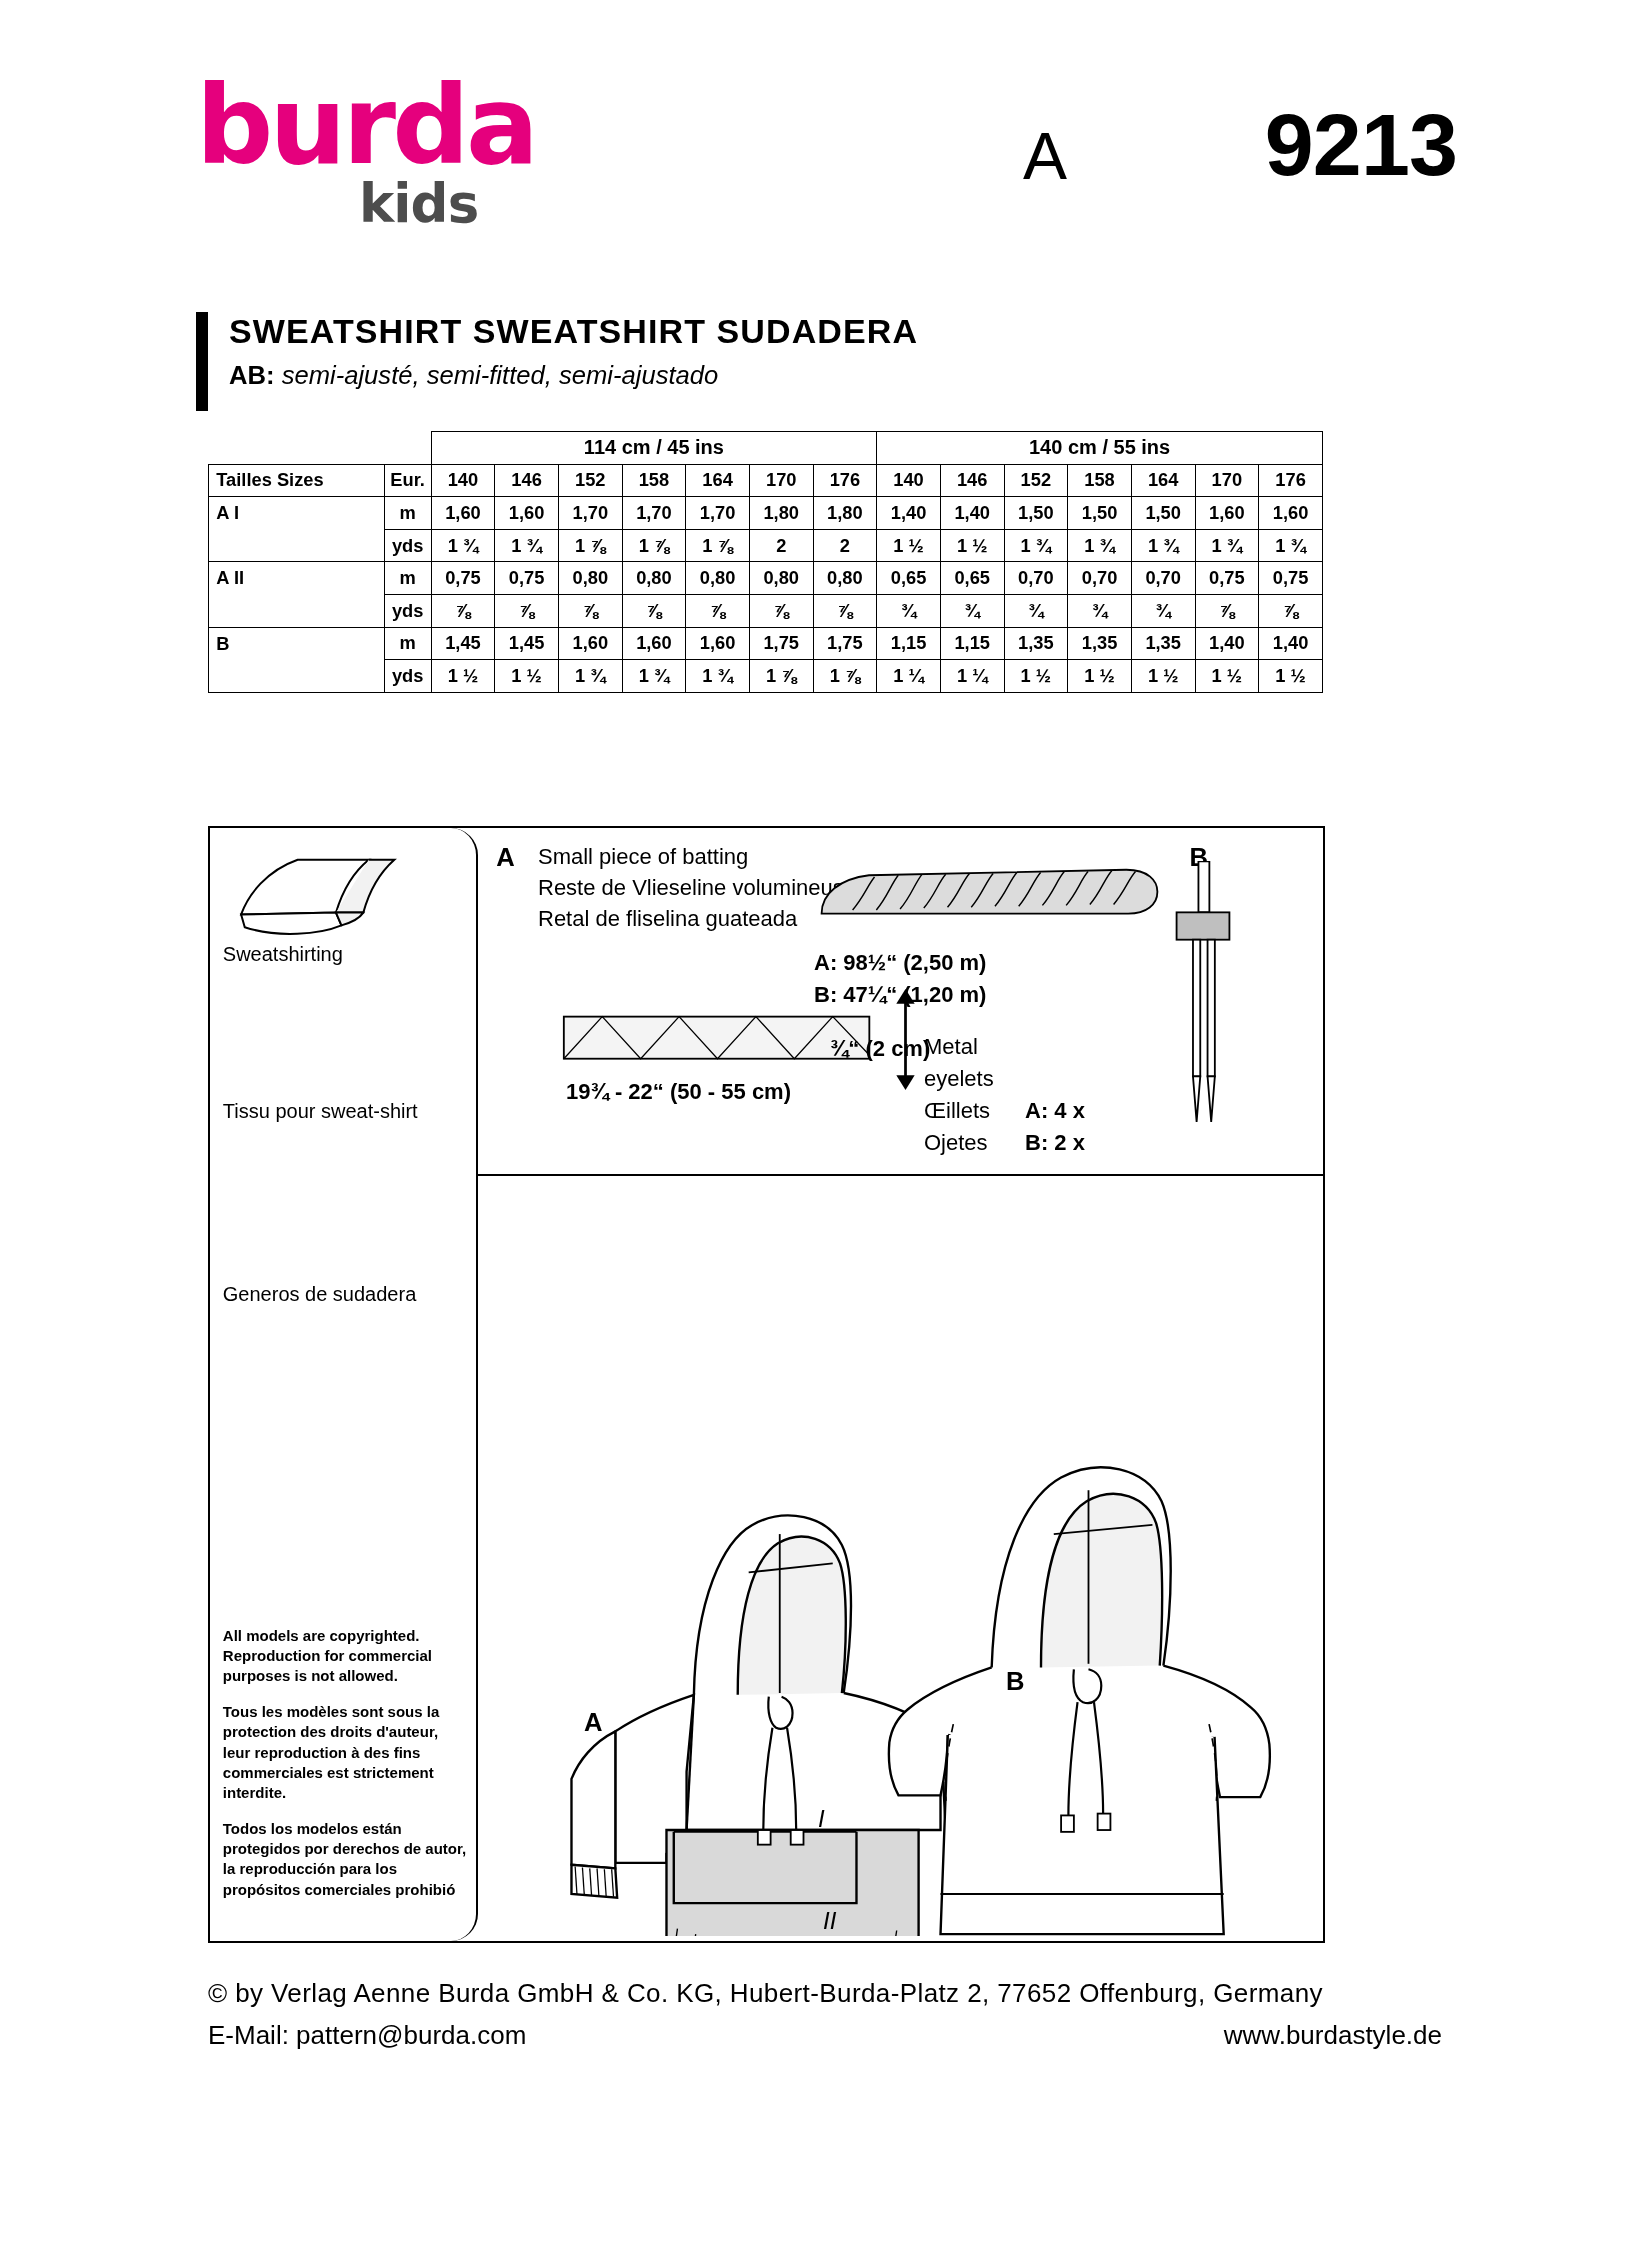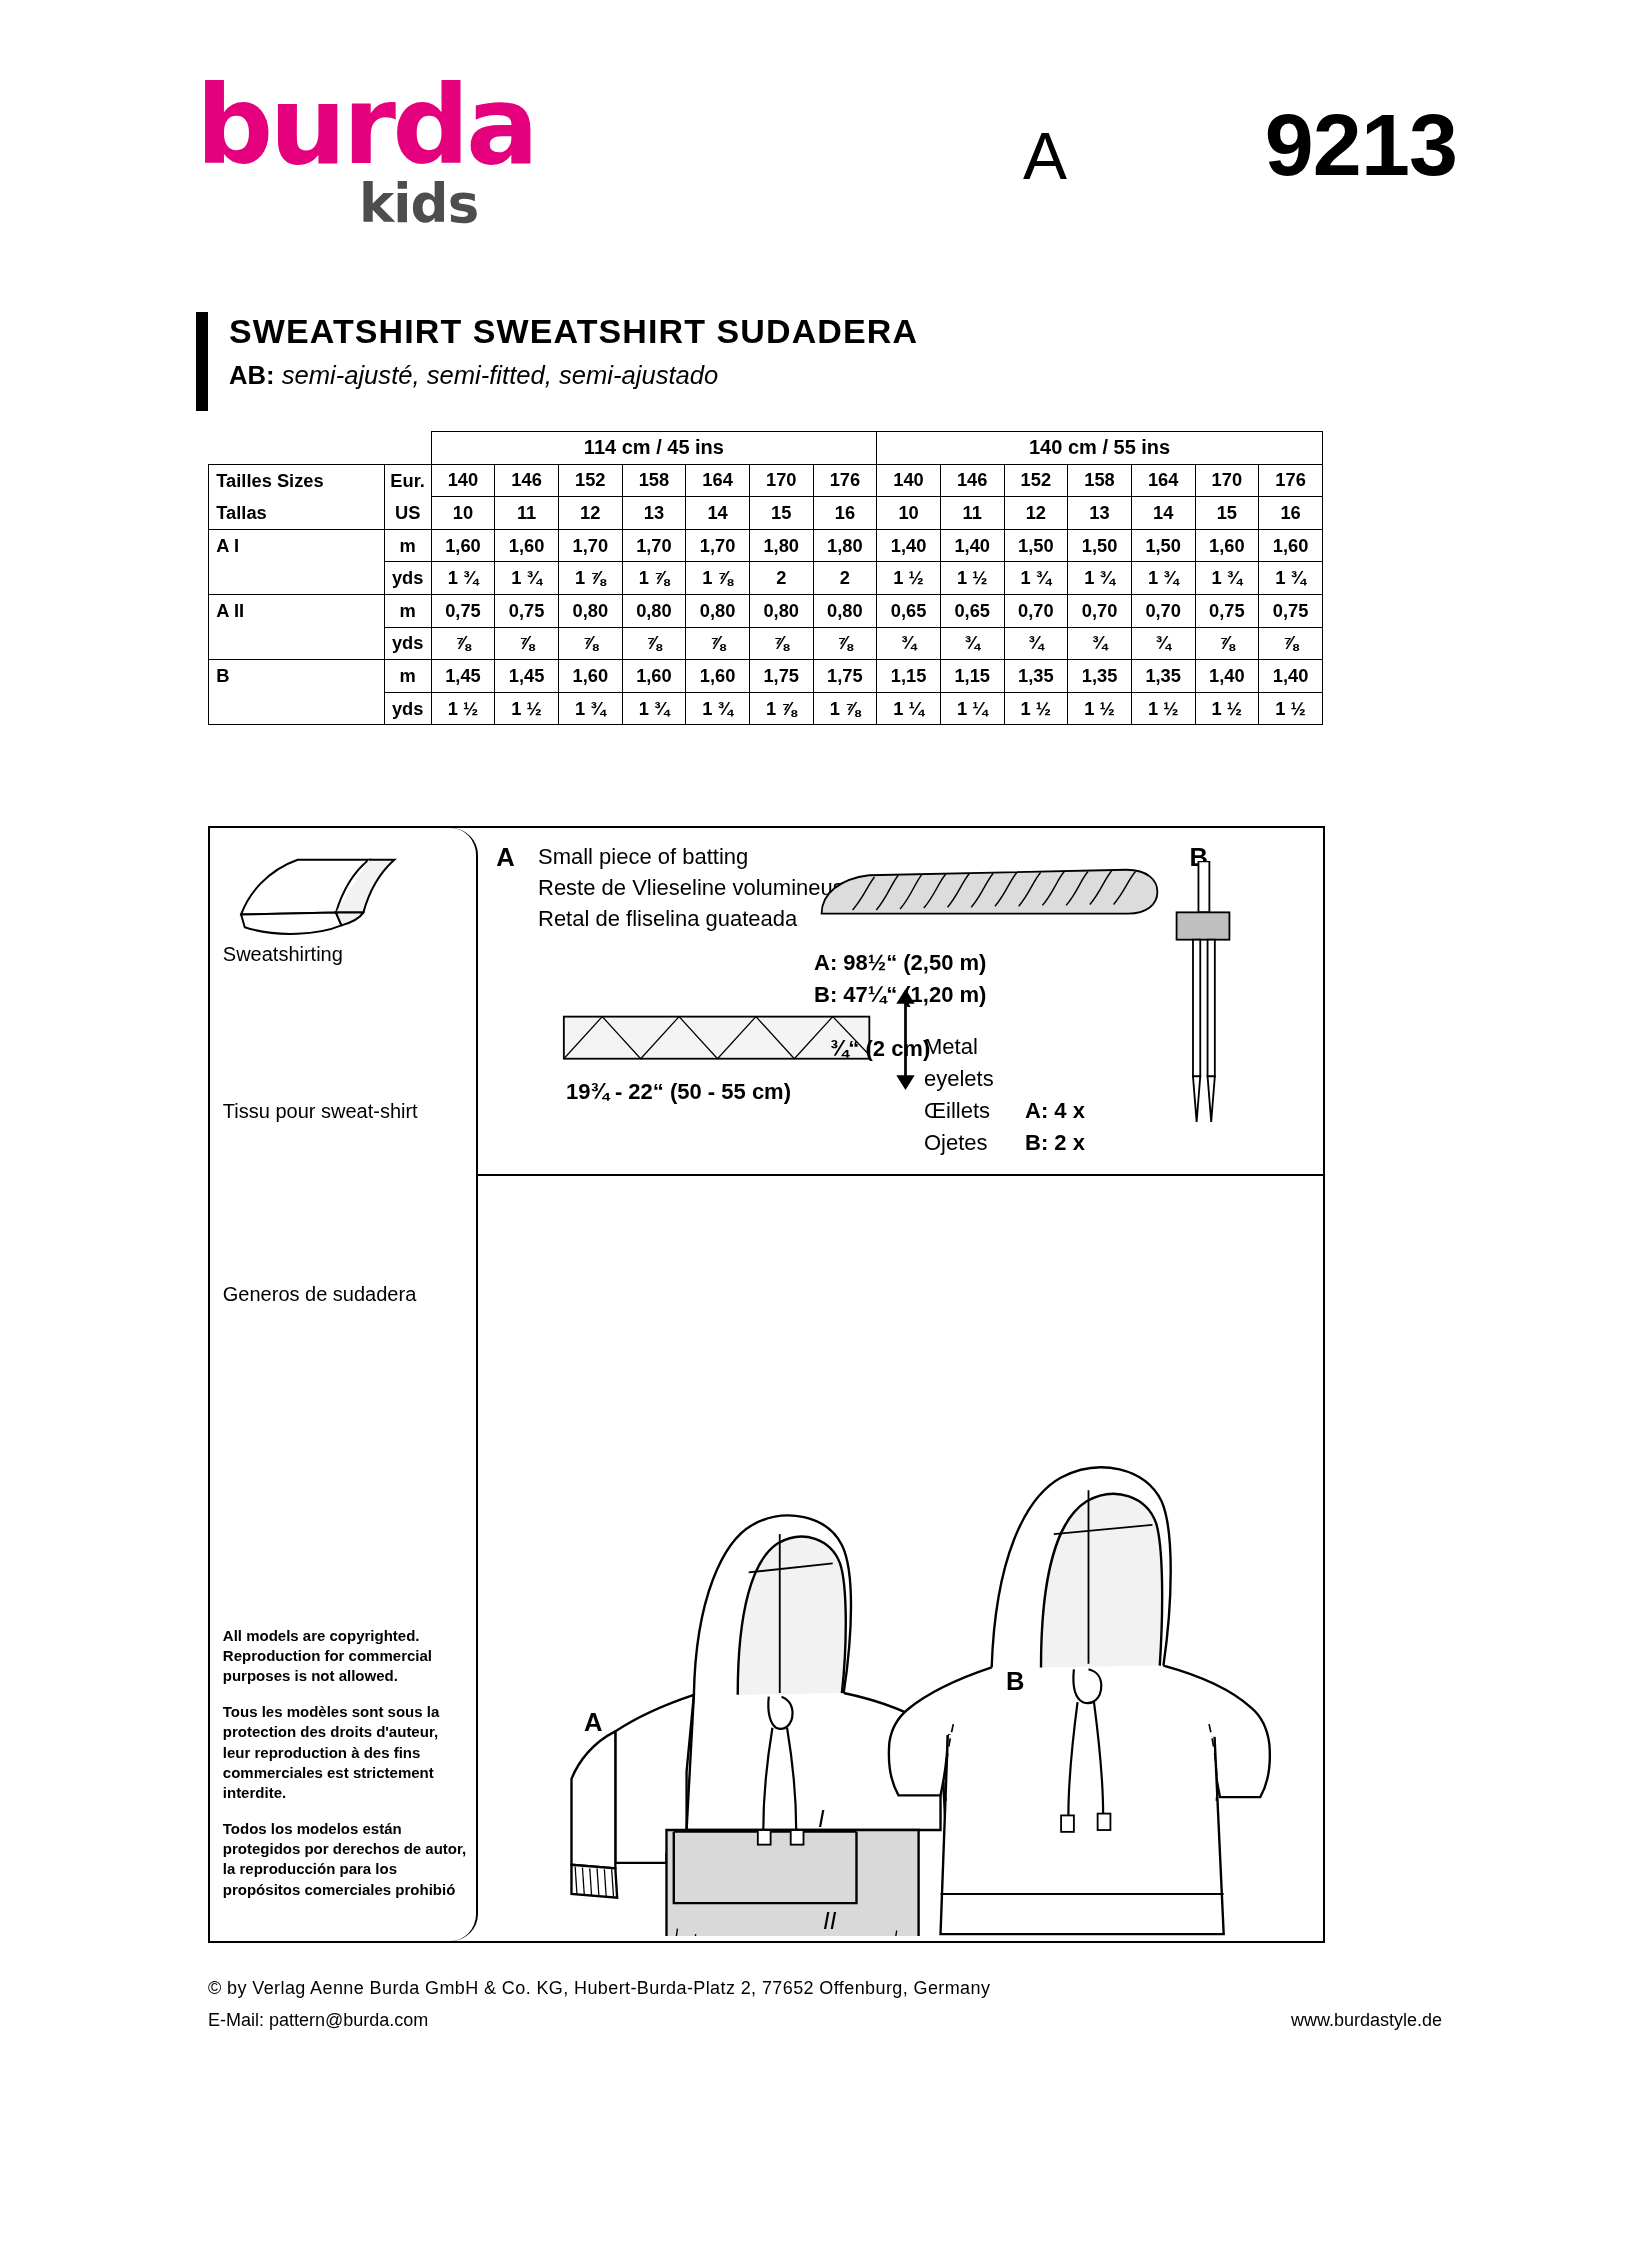--- a/index.html
+++ b/index.html
@@ -246,21 +246,21 @@
     left: 345px; top: 731px;
     font-size: 24px;
     font-style: italic;
   }
 
   
   .footer {
     position: absolute;
     left: 208px; top: 1963px;
     width: 1234px;
-    font-size: 18px;
+    font-size: 26px;
   }
   .footer-line1 { white-space: nowrap; letter-spacing: 0.4px;}
   .footer-line2 {
     margin-top: 11px;
     position: relative;
     height: 29px;
   }
   .footer-mail { position: absolute; left: 0; top: 0; }
   .footer-web { position: absolute; right: 0; top: 0; }
 </style>
@@ -304,38 +304,20 @@
         <td class="sz">164</td>
         <td class="sz">170</td>
         <td class="sz">176</td>
         <td class="sz">140</td>
         <td class="sz">146</td>
         <td class="sz">152</td>
         <td class="sz">158</td>
         <td class="sz">164</td>
         <td class="sz">170</td>
         <td class="sz">176</td>
-      </tr>
-      <tr>
-        <td class="lbl" style="border-top:none;">Tallas</td>
-        <td class="unit" style="border-top:none;">US</td>
-        <td>10</td>
-        <td>11</td>
-        <td>12</td>
-        <td>13</td>
-        <td>14</td>
-        <td>15</td>
-        <td>16</td>
-        <td>10</td>
-        <td>11</td>
-        <td>12</td>
-        <td>13</td>
-        <td>14</td>
-        <td>15</td>
-        <td>16</td>
       </tr>
 
       <tr>
         <td class="lbl" style="border-bottom:none;">A I</td>
         <td class="unit">m</td>
         <td>1,60</td>
         <td>1,60</td>
         <td>1,70</td>
         <td>1,70</td>
         <td>1,70</td>

